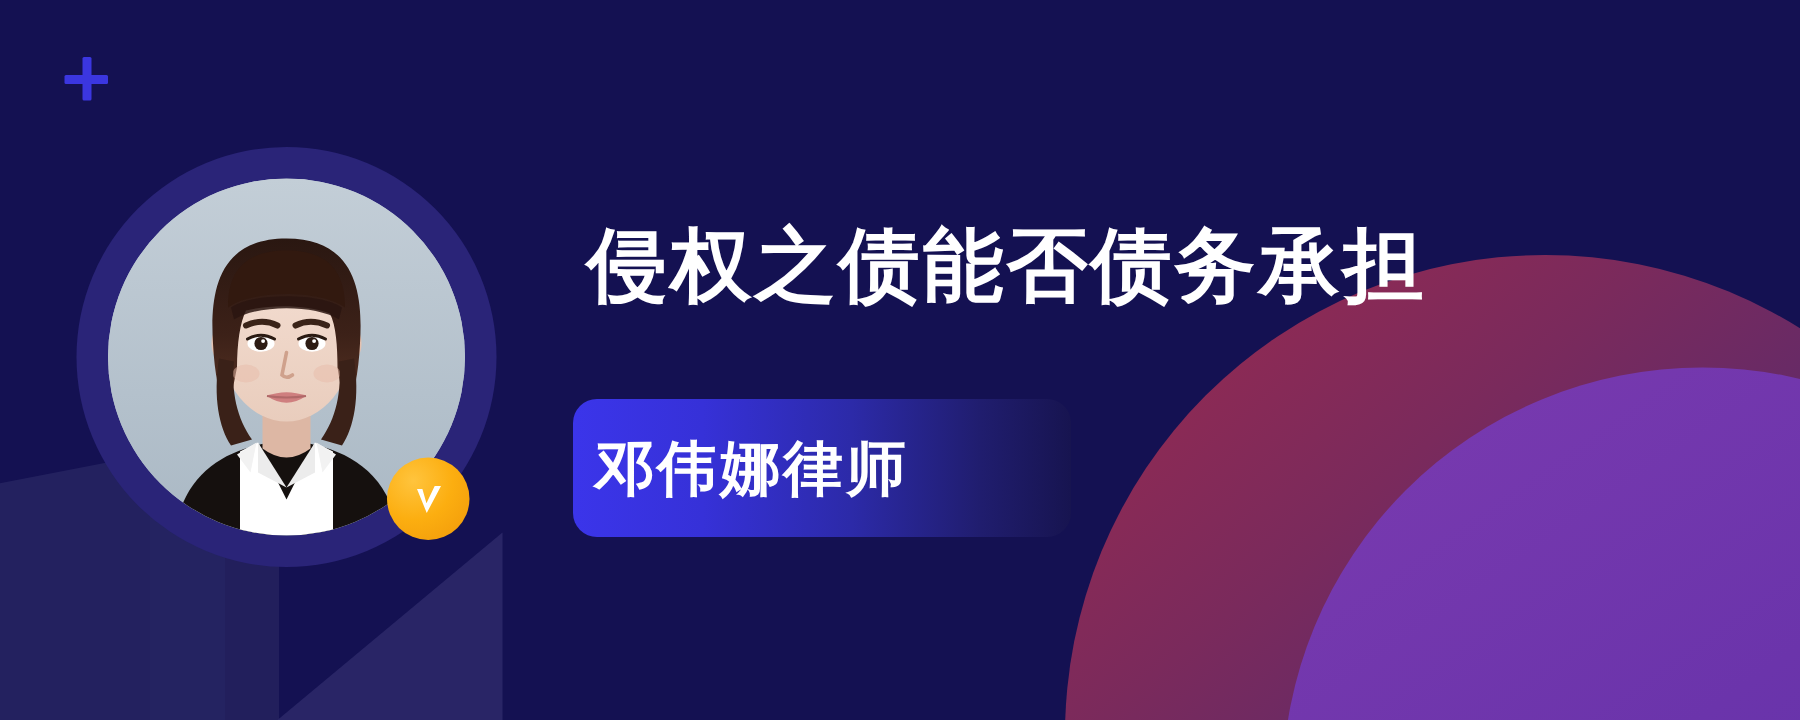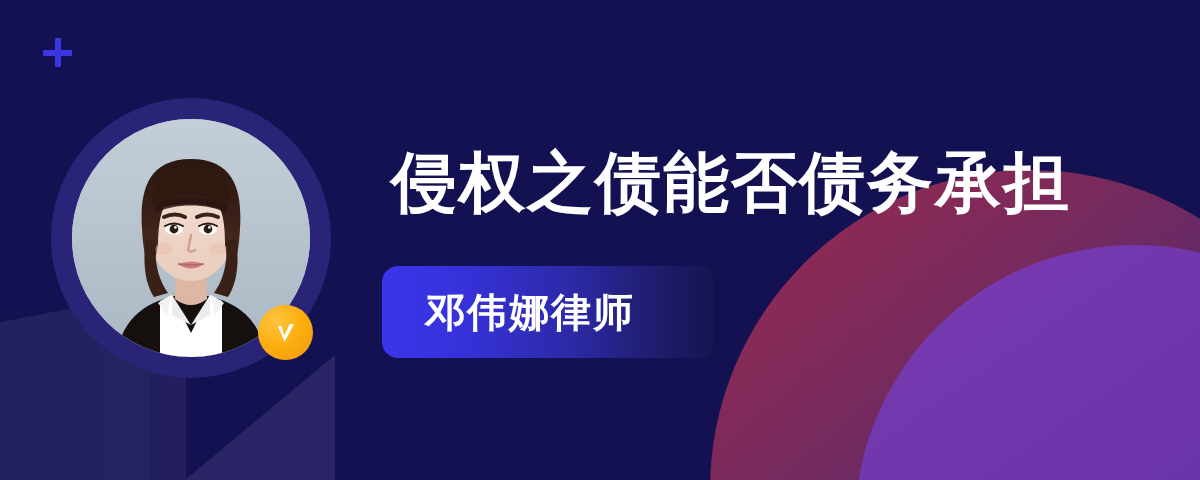--- a/index.html
+++ b/index.html
@@ -142,42 +142,42 @@
   .verify-badge svg{ width:30px; height:30px; display:block; }
 
   
   .content{
     position:absolute;
     left:382px;
     top:150px;
     width:700px;
   }
   .headline{
-    font-size:66px;
+    font-size:54px;
     line-height:1;
     font-weight:bold;
     color:#ffffff;
     letter-spacing:2px;
     white-space:nowrap;
     padding-left:9px;
     font-family:"DejaVu Sans","Liberation Sans",sans-serif;
   }
   .name-pill{
     position:absolute;
     left:0;
     top:116px;
     width:332px;
     height:92px;
     border-radius:16px;
     background:linear-gradient(90deg,#3b35ea 0%,#3631d8 26%,#2c2aa8 56%,#201d6e 82%,#171450 100%);
     display:flex;
     align-items:center;
   }
   .name-text{
-    padding-left:43px;
+    padding-left:14px;
     font-size:40px;
     font-weight:bold;
     letter-spacing:2px;
     color:#ffffff;
     white-space:nowrap;
     font-family:"DejaVu Sans","Liberation Sans",sans-serif;
   }
 </style>
 </head>
 <body>

